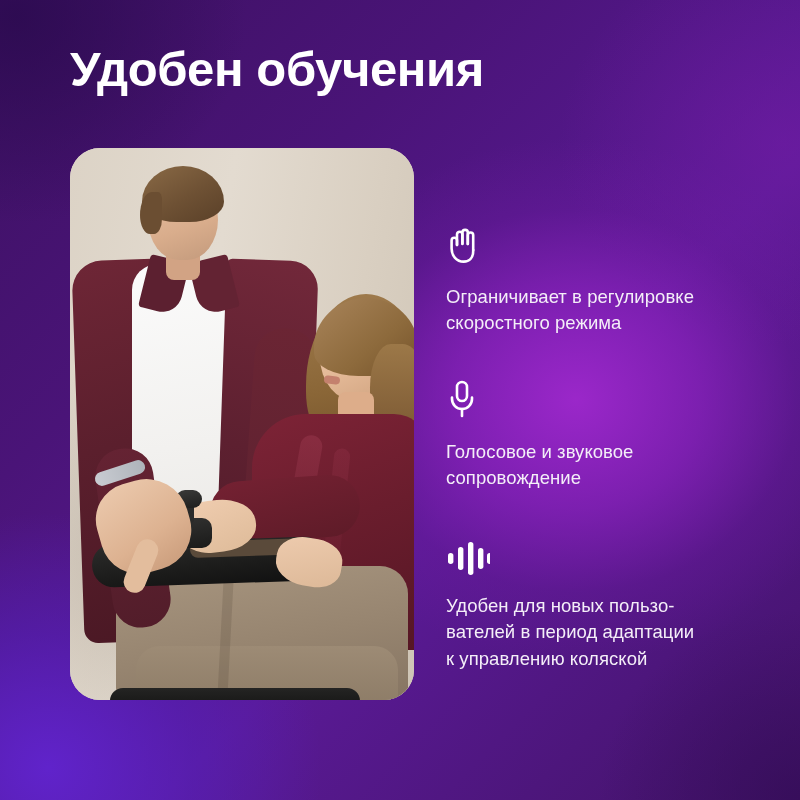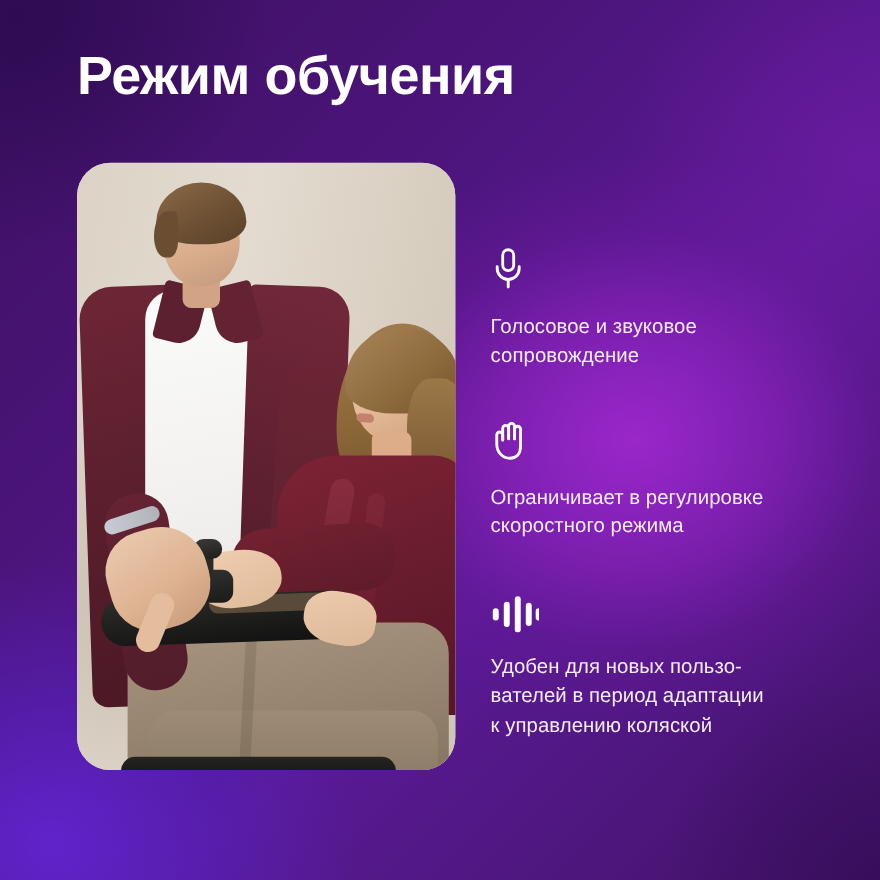--- a/index.html
+++ b/index.html
@@ -409,21 +409,21 @@
 
 <div id="slide">
 
   <div class="bg-base"></div>
   <div class="bg-glow-main"></div>
   <div class="bg-glow-bl"></div>
   <div class="bg-glow-tr"></div>
   <div class="bg-dark-tl"></div>
   <div class="bg-dark-br"></div>
 
-  <h1 id="page-title">Режим обучения</h1>
+  <h1 id="page-title">Удобен обучения</h1>
 
   <div id="photo-card">
     <div class="photo-stage">
       <div class="backdrop"></div>
       <div class="backdrop-shadow"></div>
 
       <div class="man-shirt-left"></div>
       <div class="man-tshirt"></div>
       <div class="man-shirt-right"></div>
       <div class="man-collar-l"></div>
@@ -472,41 +472,41 @@
       <div class="man-hand"></div>
       <div class="man-finger"></div>
       <div class="watch"></div>
     </div>
   </div>
 
   <div id="feature-list">
 
     <div class="feature">
       <div class="feature-icon">
-        <svg width="32" height="42" viewBox="0 0 32 42" fill="none" stroke="#ffffff" stroke-width="2.6" stroke-linecap="round" stroke-linejoin="round">
-          <rect x="11" y="3" width="10" height="19" rx="5"></rect>
-          <path d="M6 18.5v1.5a10 10 0 0 0 20 0v-1.5"></path>
-          <line x1="16" y1="30" x2="16" y2="37"></line>
-        </svg>
-      </div>
-      <div class="feature-text">Голосовое и звуковое
-сопровождение</div>
-    </div>
-
-    <div class="feature">
-      <div class="feature-icon">
         <svg width="36" height="40" viewBox="0 0 36 40" fill="none" stroke="#ffffff" stroke-width="2.6" stroke-linecap="round" stroke-linejoin="round">
           <path d="M11 19V8.4a2.7 2.7 0 0 1 5.4 0V18"></path>
           <path d="M16.4 17.4V6.6a2.7 2.7 0 0 1 5.4 0V18"></path>
           <path d="M21.8 18V9.2a2.7 2.7 0 0 1 5.4 0V24"></path>
           <path d="M11 19v-4.6a2.7 2.7 0 0 0-5.4 0v8.2c0 7.3 5 13 12 13 6.2 0 9.6-4.2 9.6-10.6V24"></path>
         </svg>
       </div>
       <div class="feature-text">Ограничивает в регулировке
 скоростного режима</div>
+    </div>
+
+    <div class="feature">
+      <div class="feature-icon">
+        <svg width="32" height="42" viewBox="0 0 32 42" fill="none" stroke="#ffffff" stroke-width="2.6" stroke-linecap="round" stroke-linejoin="round">
+          <rect x="11" y="3" width="10" height="19" rx="5"></rect>
+          <path d="M6 18.5v1.5a10 10 0 0 0 20 0v-1.5"></path>
+          <line x1="16" y1="30" x2="16" y2="37"></line>
+        </svg>
+      </div>
+      <div class="feature-text">Голосовое и звуковое
+сопровождение</div>
     </div>
 
     <div class="feature">
       <div class="feature-icon">
         <svg width="44" height="34" viewBox="0 0 44 34" fill="#ffffff">
           <rect x="2" y="12" width="5.4" height="11" rx="2.7"></rect>
           <rect x="12" y="6" width="5.4" height="23" rx="2.7"></rect>
           <rect x="22" y="1" width="5.4" height="33" rx="2.7"></rect>
           <rect x="32" y="7" width="5.4" height="21" rx="2.7"></rect>
           <rect x="41" y="12" width="5.4" height="11" rx="2.7"></rect>

